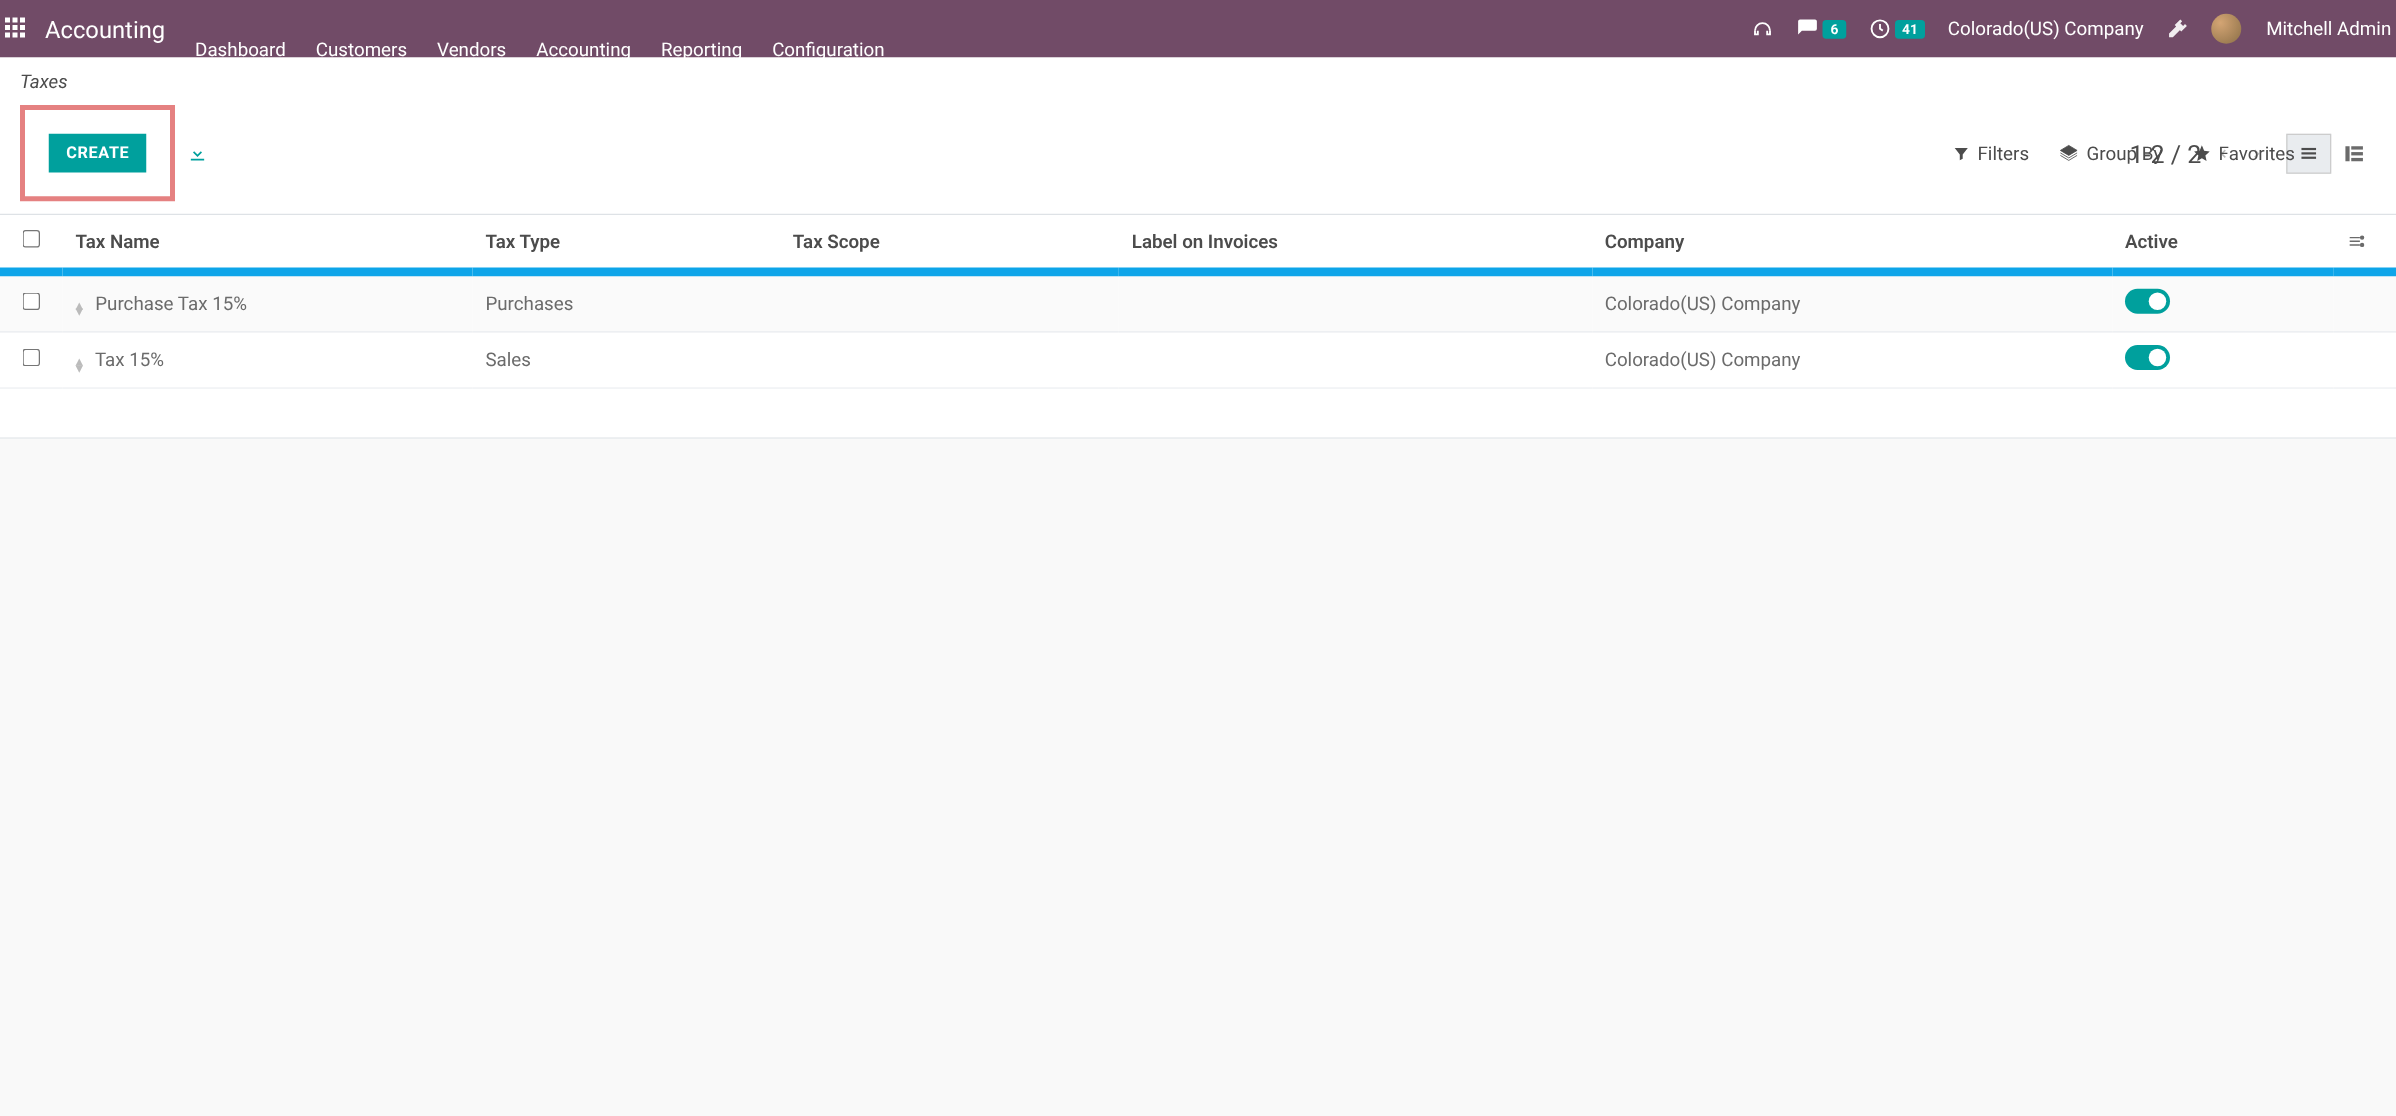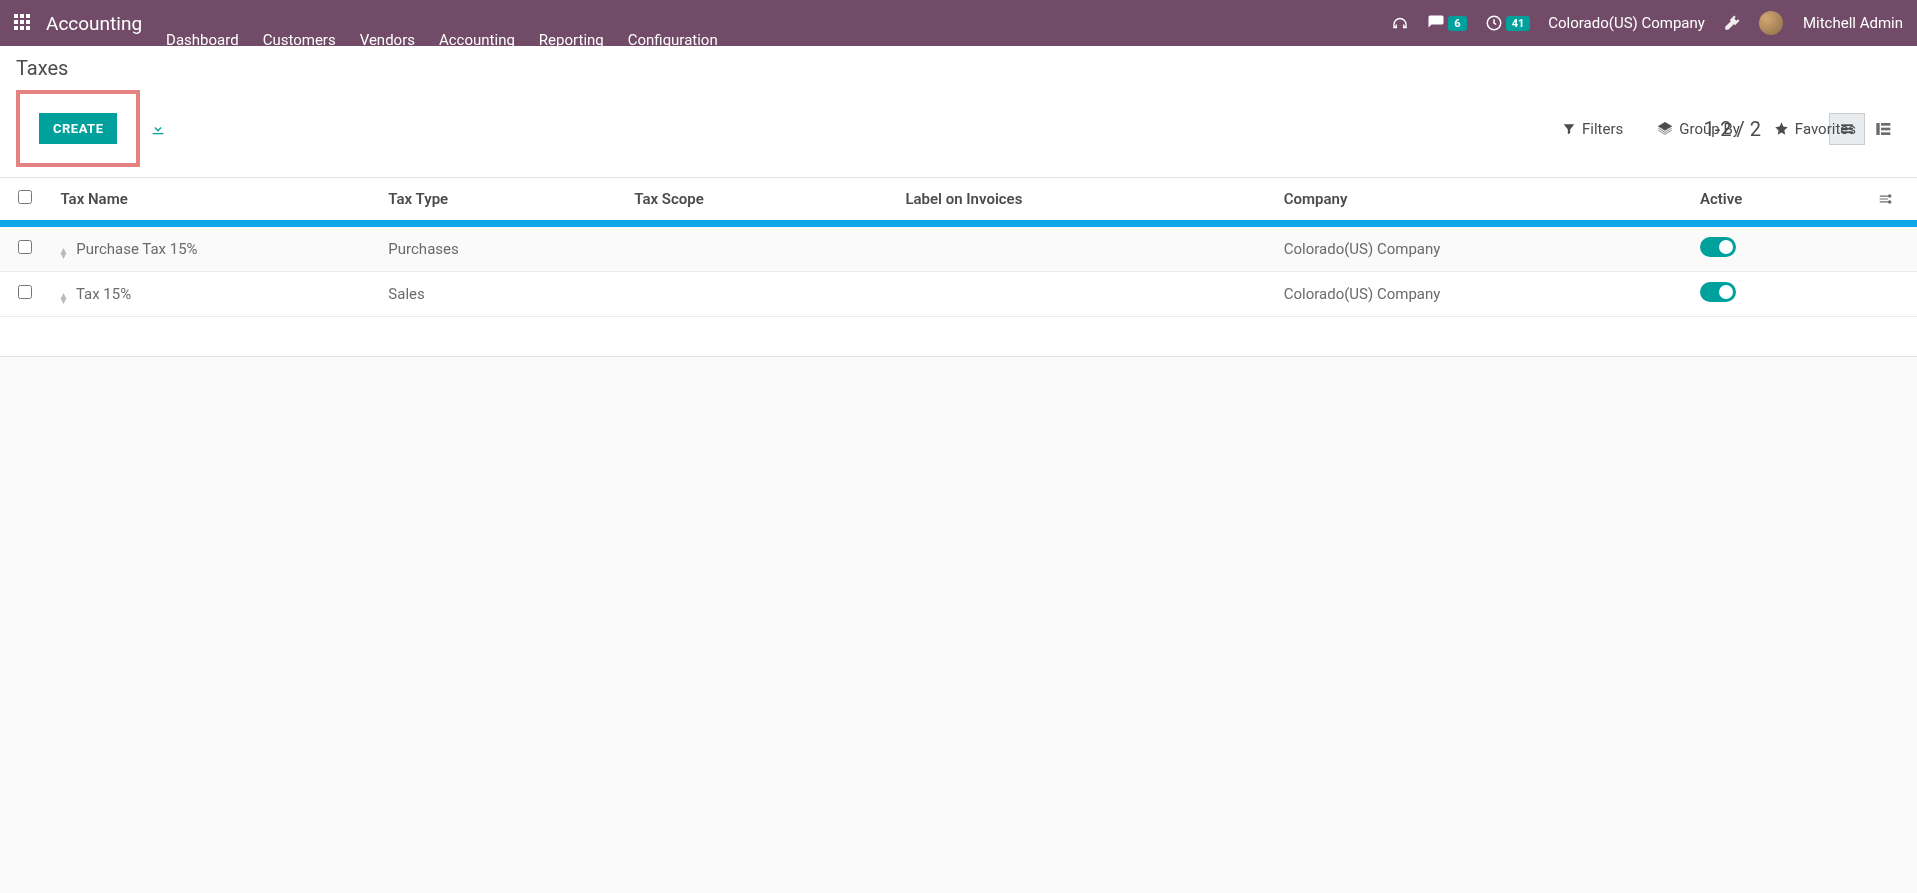--- a/index.html
+++ b/index.html
@@ -1,51 +1,51 @@
 <!DOCTYPE html>
 <html><head>
 <meta charset="utf-8">
 <style>
 * { margin: 0; padding: 0; box-sizing: border-box; font-family: -apple-system, BlinkMacSystemFont, "Segoe UI", Roboto, sans-serif; }
 body { background: #f9f9f9; font-size: 14px; color: #4c4c4c; }
 
 
-.top-nav { background: #714B67; height: 46px; display: flex; align-items: center; padding: 0 14px; color: #fff; }
+.top-nav { background: #714B67; height: 46px; display: flex; align-items: center; padding: 0 4px; color: #fff; }
 .apps-icon { width: 18px; height: 18px; display: grid; grid-template-columns: repeat(3,4px); grid-template-rows: repeat(3,4px); gap: 2px; margin-right: 14px; cursor: pointer; }
 .apps-icon span { background:#fff; }
 .brand { font-size: 19px; font-weight: 400; margin-right: 24px; }
 .nav-links { display: flex; gap: 24px; margin-top: 33px; }
 .nav-link { color: #fff; font-size: 15px; cursor: pointer; }
 .nav-right { margin-left: auto; display:flex; align-items:center; gap: 18px; }
 .nav-right .icon { color:#fff; font-size:16px; cursor:pointer; position:relative; display:flex; align-items:center; }
 .badge { background:#00A09D; color:#fff; font-size:11px; padding:1px 6px; border-radius:3px; margin-left:3px; font-weight:bold; }
 .company-name { font-size:15px; color:#fff; cursor:pointer; }
 .avatar { width:24px; height:24px; border-radius:50%; background: radial-gradient(circle at 30% 30%, #d4a574, #8b6f47); margin-right:6px; }
 .user-block { display:flex; align-items:center; cursor:pointer; font-size:15px;gap:14px; }
 
 
 .control-panel { background:#fff; border-bottom:1px solid #dee2e6; padding: 8px 16px 0 16px; }
 .cp-top { display:flex; align-items:flex-start; margin-bottom:4px; }
-.page-title { font-size:20px; color:#4c4c4c; font-weight:400; flex:1; padding-top:2px; }
+.page-title { font-size:15px; color:#4c4c4c; font-weight:400; flex:1; padding-top:2px;font-style:italic; }
 .search-wrap { flex: 0 1 770px; display:flex; align-items:center; border-bottom:1px solid #ccc; padding-bottom:3px; }
 .facet { display:inline-flex; align-items:center; border:1px solid #714B67; height:26px; font-size:14px; }
 .facet-icon { background:#714B67; color:#fff; width:22px; display:flex; align-items:center; justify-content:center; height:100%; }
 .facet-text { padding: 0 8px; color:#4c4c4c; }
 .facet-text .or { font-style:italic; color:#888; }
 .facet-close { padding: 0 6px; color:#888; cursor:pointer; font-size:13px; }
 .search-input { border:none; outline:none; flex:1; font-size:14px; padding:4px 8px; color:#4c4c4c; }
 .search-input::placeholder { color:#aaa; }
 .search-icon { color:#6b6b6b; cursor:pointer; font-size:16px; padding:0 4px; }
 
 .cp-bottom { display:flex; align-items:center; padding: 6px 0 10px 0; }
 .create-block { display:flex; align-items:center; gap:10px; border:4px solid #e58181; padding:19px; }
 .btn-create { background:#00A09D; color:#fff; border:none; padding:8px 14px; font-weight:bold; font-size:13px; cursor:pointer; letter-spacing:0.5px; }
 .download-icon { color:#00A09D; font-size:16px; cursor:pointer; margin-left:10px; }
 
-.toolbar-center { flex:1; display:flex; gap:34px; padding-left: 772px; }
+.toolbar-center { flex:1; display:flex; gap:24px; padding-left: 772px; }
 .tb-btn { display:flex; align-items:center; gap:6px; color:#4c4c4c; font-size:15px; cursor:pointer; }
 
 .toolbar-right { display:flex; align-items:center; gap:16px; }
 .pager { display:flex; align-items:center; gap:10px; font-size:20px; color:#4c4c4c; }
 .pager .arrow { color:#bbb; cursor:pointer; font-size:15px; padding:0 3px; }
 .view-switch { display:flex; }
 .view-btn { width:36px; height:32px; display:flex; align-items:center; justify-content:center; border:1px solid transparent; cursor:pointer; font-size:16px; color:#6b6b6b; }
 .view-btn.active { background:#e9ecef; border-color:#ccc; }
 
 

